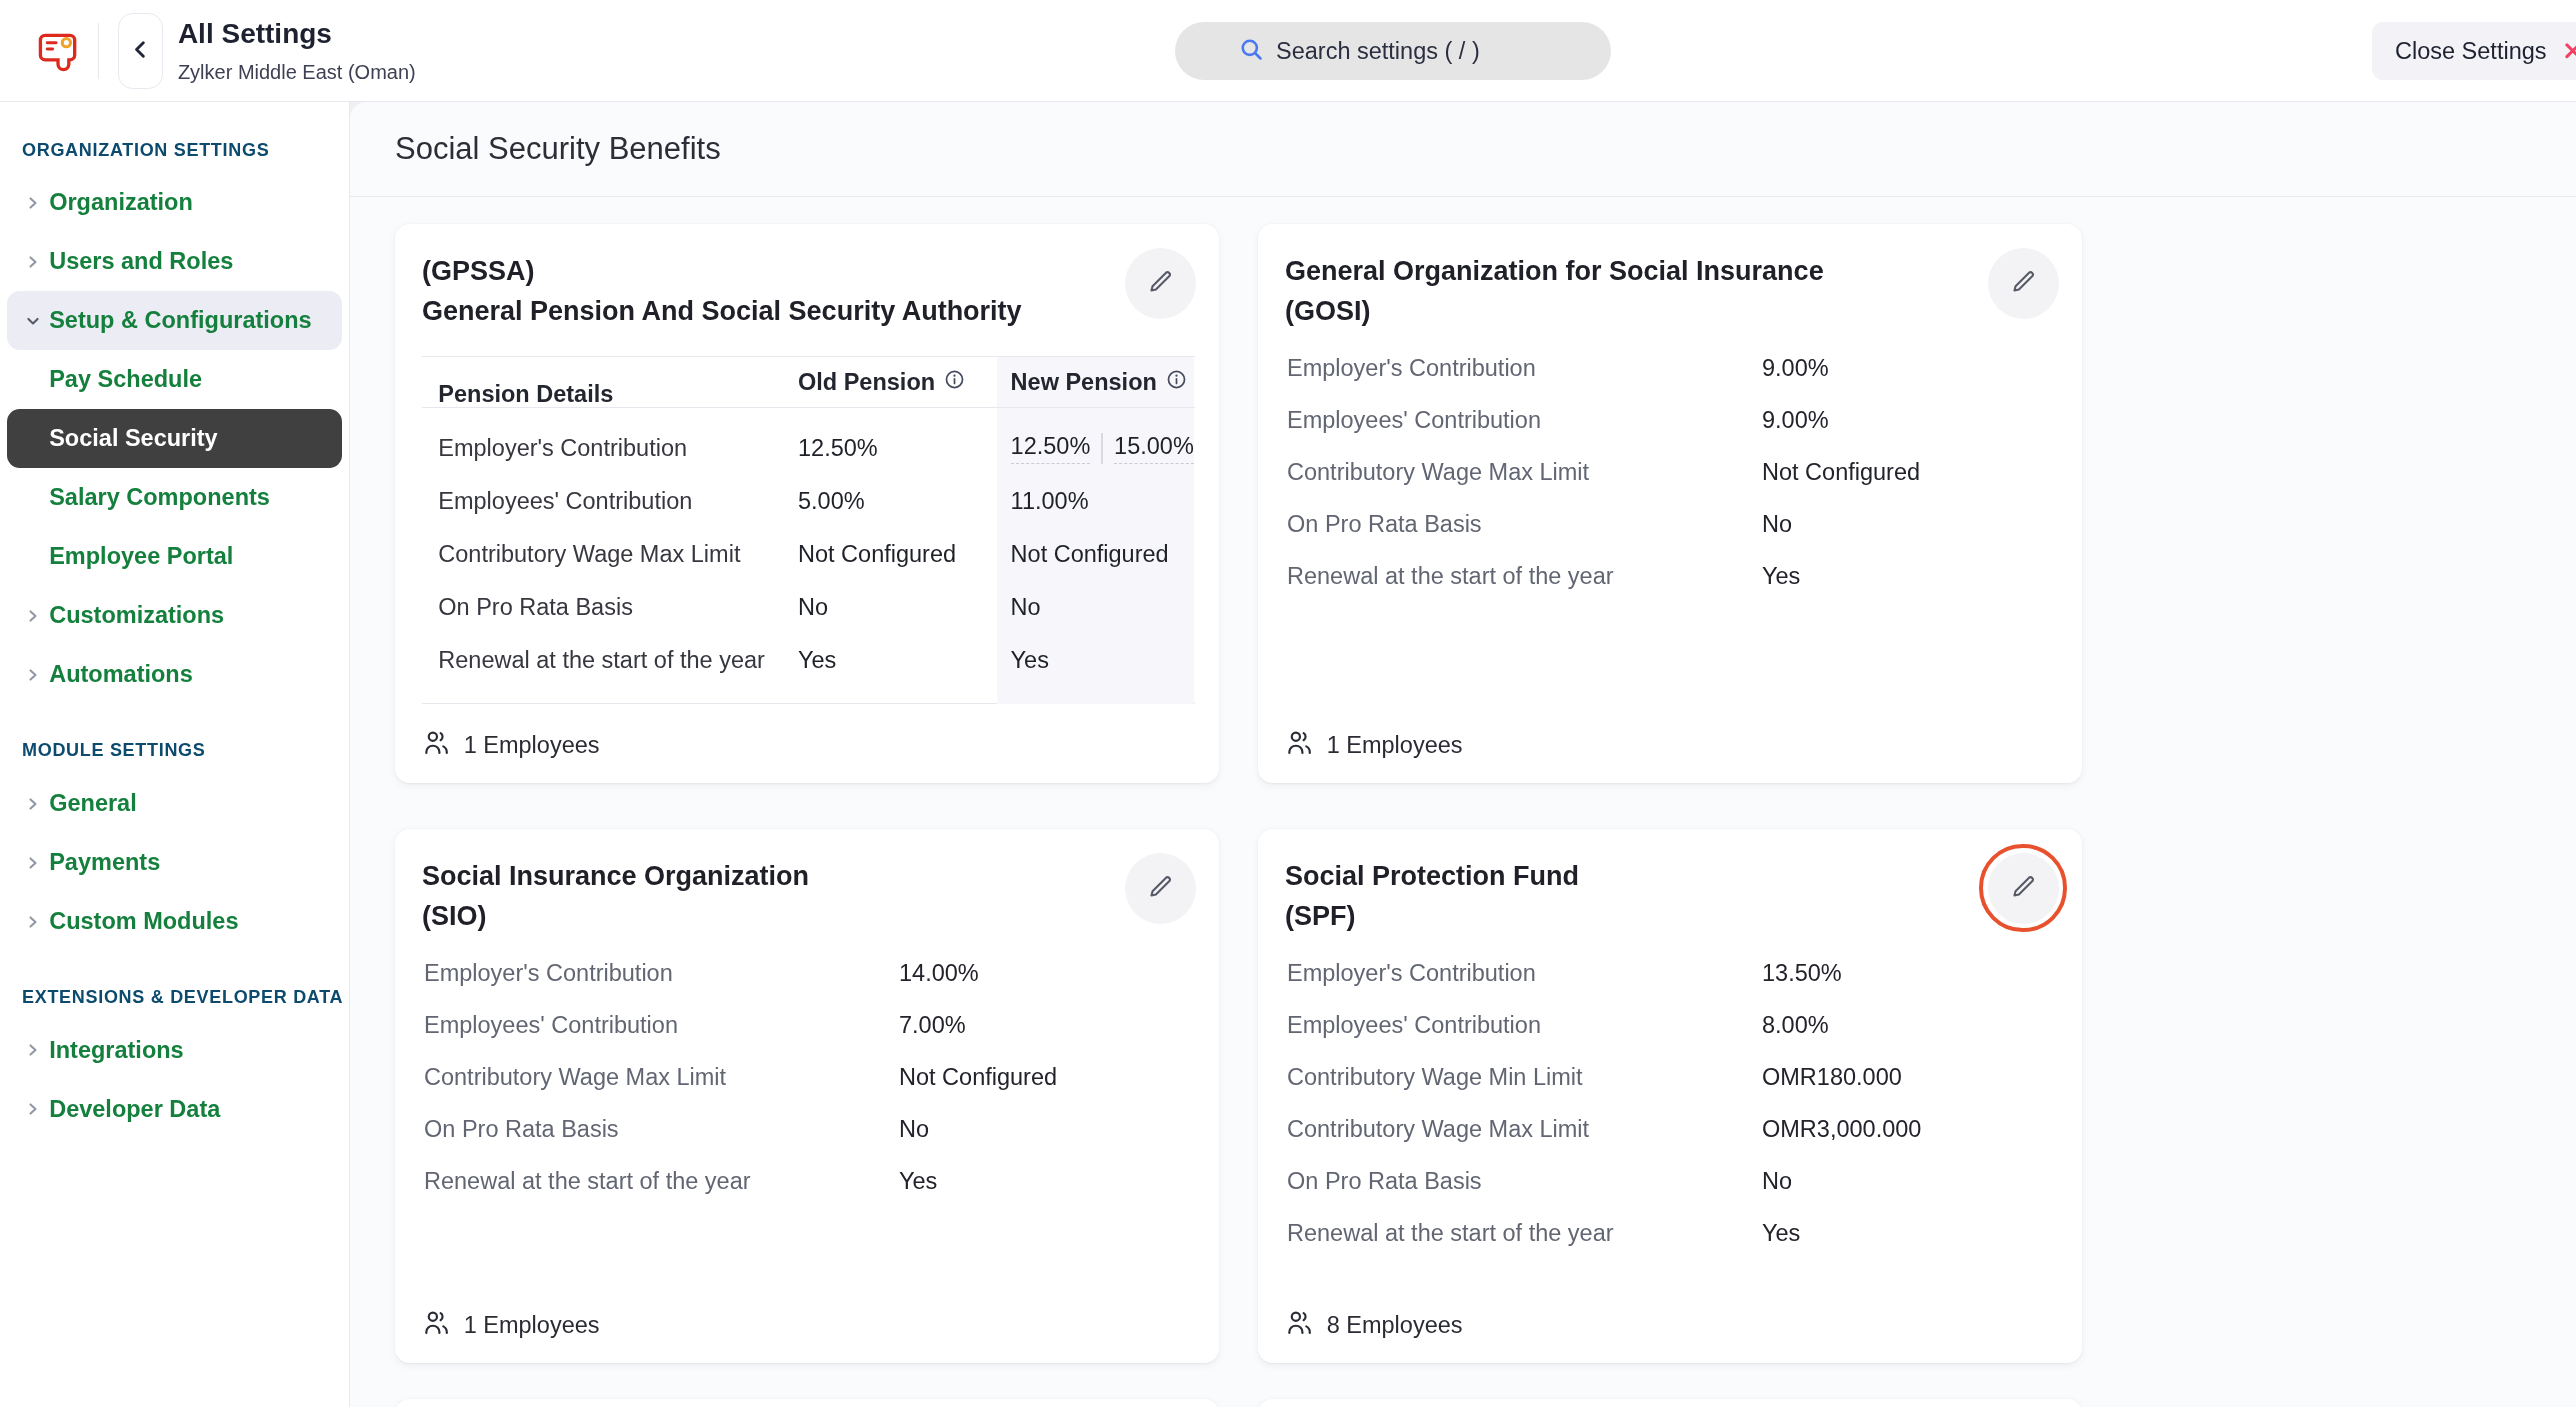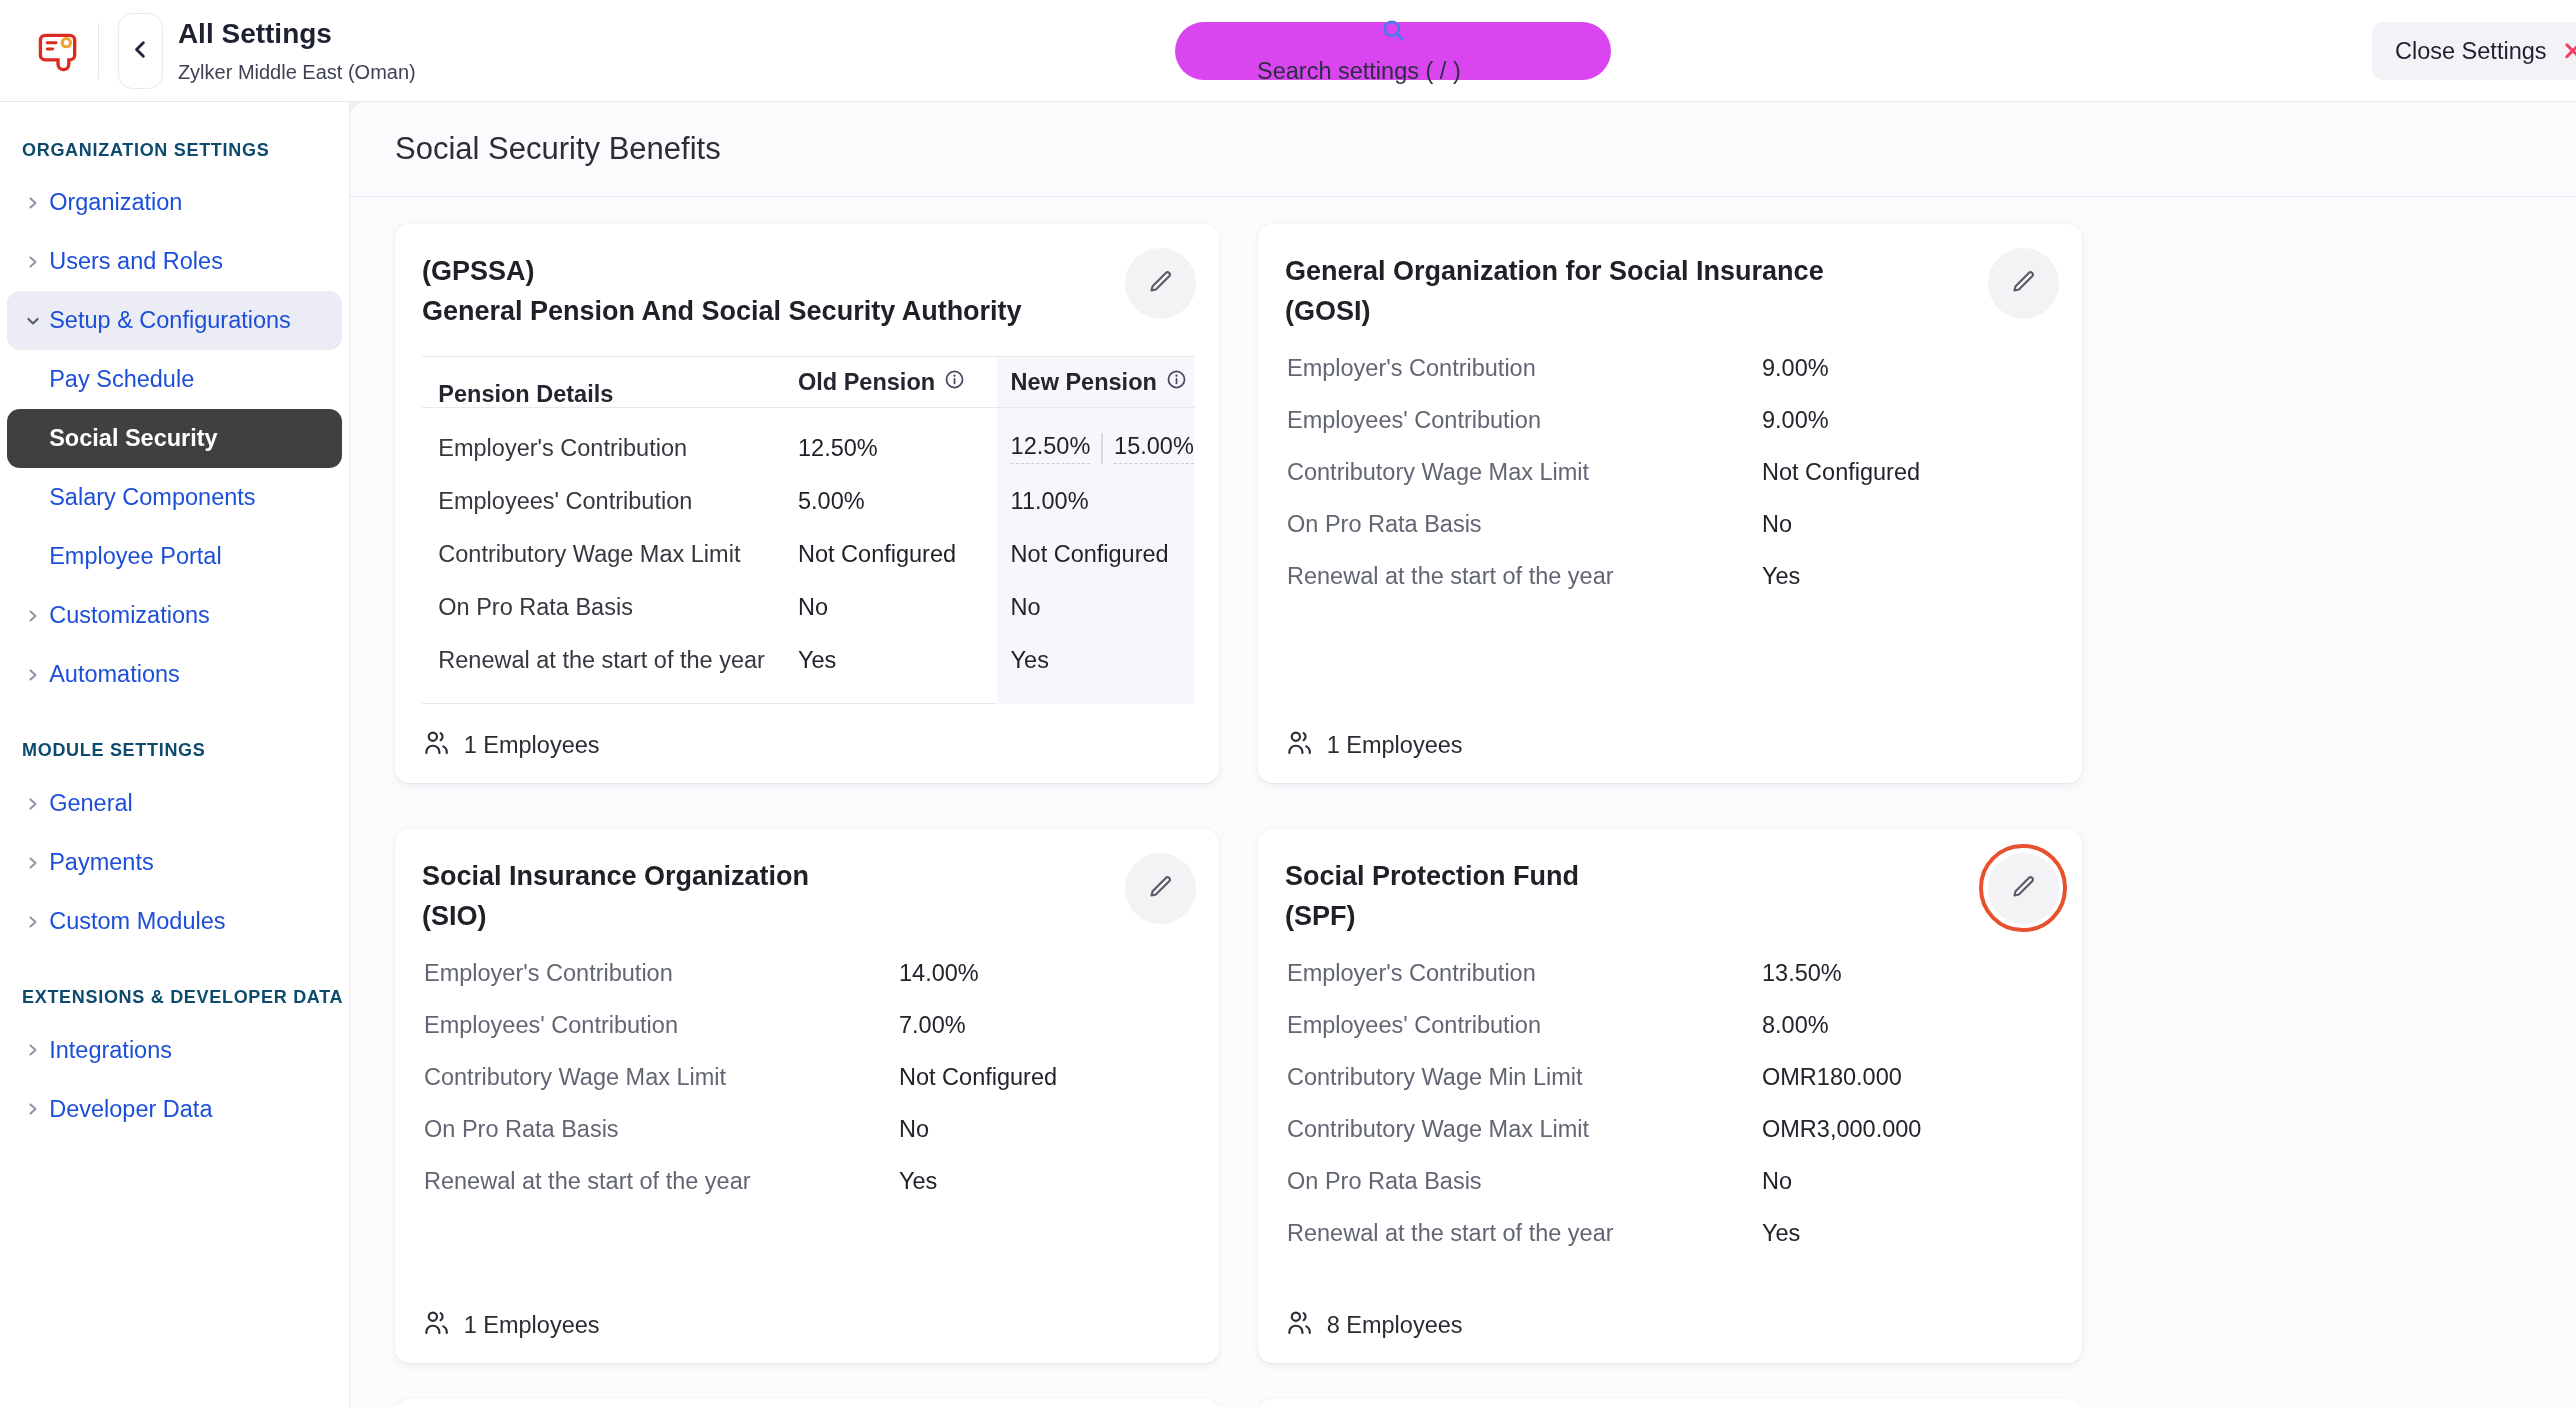--- a/index.html
+++ b/index.html
@@ -20,22 +20,22 @@
   .back-btn {
     margin-left:20px; width:45px; height:76px; background:#fff;
     border:0.9px solid #e8e9f0; border-radius:14.5px;
     display:flex; align-items:center; justify-content:center; cursor:pointer;
   }
   .tb-titles { margin-left:14.5px; }
   .tb-title { font-size:28px; font-weight:700; color:#1e2130; line-height:33px; }
   .tb-sub { font-size:20px; color:#3e4154; margin-top:11px; }
   .search-pill {
     position:absolute; left:1175px; top:22px; width:436px; height:58px;
-    background:#d946ef; border-radius:29px;
-    display:flex; align-items:center; justify-content:center; gap:11px; cursor:text;flex-direction:column;
+    background:#e5e5e5; border-radius:29px;
+    display:flex; align-items:center; justify-content:center; gap:11px; cursor:text;
   }
   .search-pill input {
     background:transparent; border:none; outline:none; width:272px;
     font-family:"Liberation Sans", sans-serif; font-size:23.5px; color:#272b3c;
   }
   .search-pill input::placeholder { color:#2a2e40; opacity:1; }
   .close-btn {
     position:absolute; right:-14.5px; top:22px; height:58px; width:219px;
     background:#f2f2f7; border-radius:11px; cursor:pointer;
     display:flex; align-items:center; padding-left:23.5px; gap:14.5px;
@@ -48,21 +48,21 @@
     background:#fff; border-right:0.9px solid #e9eaf0; padding-top:25px;
   }
   .sec-label {
     margin:12.7px 0 12.7px 22px; font-size:18px; font-weight:700;
     color:#0c4a6e; letter-spacing:0.7px;
   }
   .sec-label.gap { margin-top:36px; }
   .side-item {
     height:59px; margin:0 7.2px; border-radius:12.7px; position:relative;
     display:flex; align-items:center; cursor:pointer;
-    font-size:23.5px; color:#1d4ed8;
+    font-size:23.5px; color:#15803d;font-weight:bold;
   }
   .side-item .chev { position:absolute; left:16.3px; top:50%; transform:translateY(-50%); display:flex; }
   .side-item .lbl { padding-left:42px; }
   .side-item.active { background:#ececf4; }
   .side-item.selected { background:#404040; color:#fff; font-weight:700; }
 
   
   .main {
     position:absolute; left:350px; top:102px; right:0; bottom:0;
     background:#fafbfd; border-top-left-radius:16.3px;

